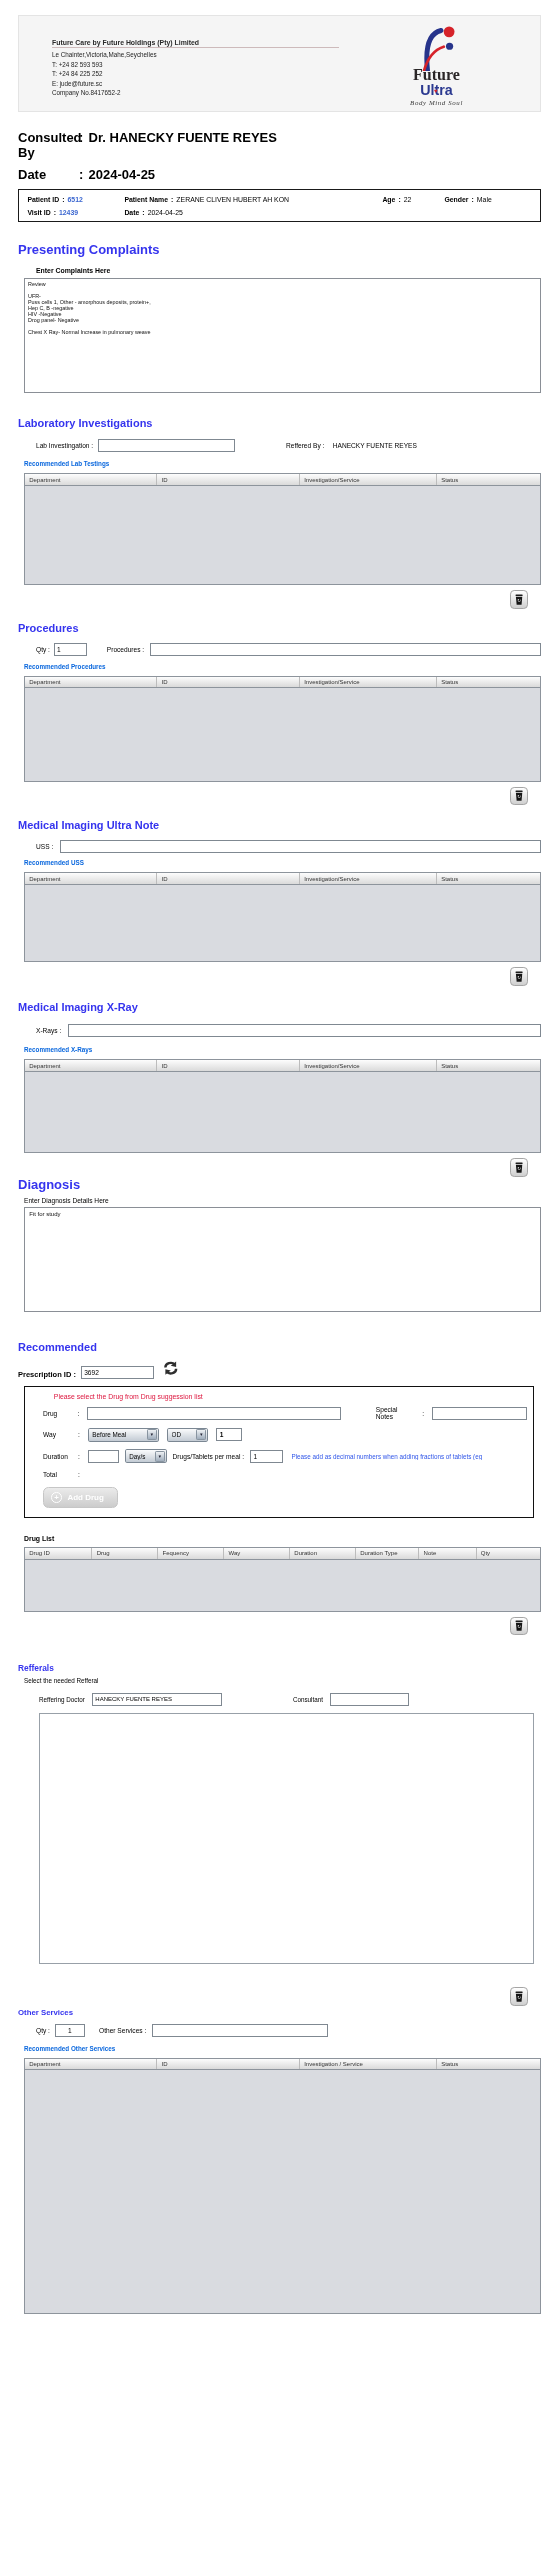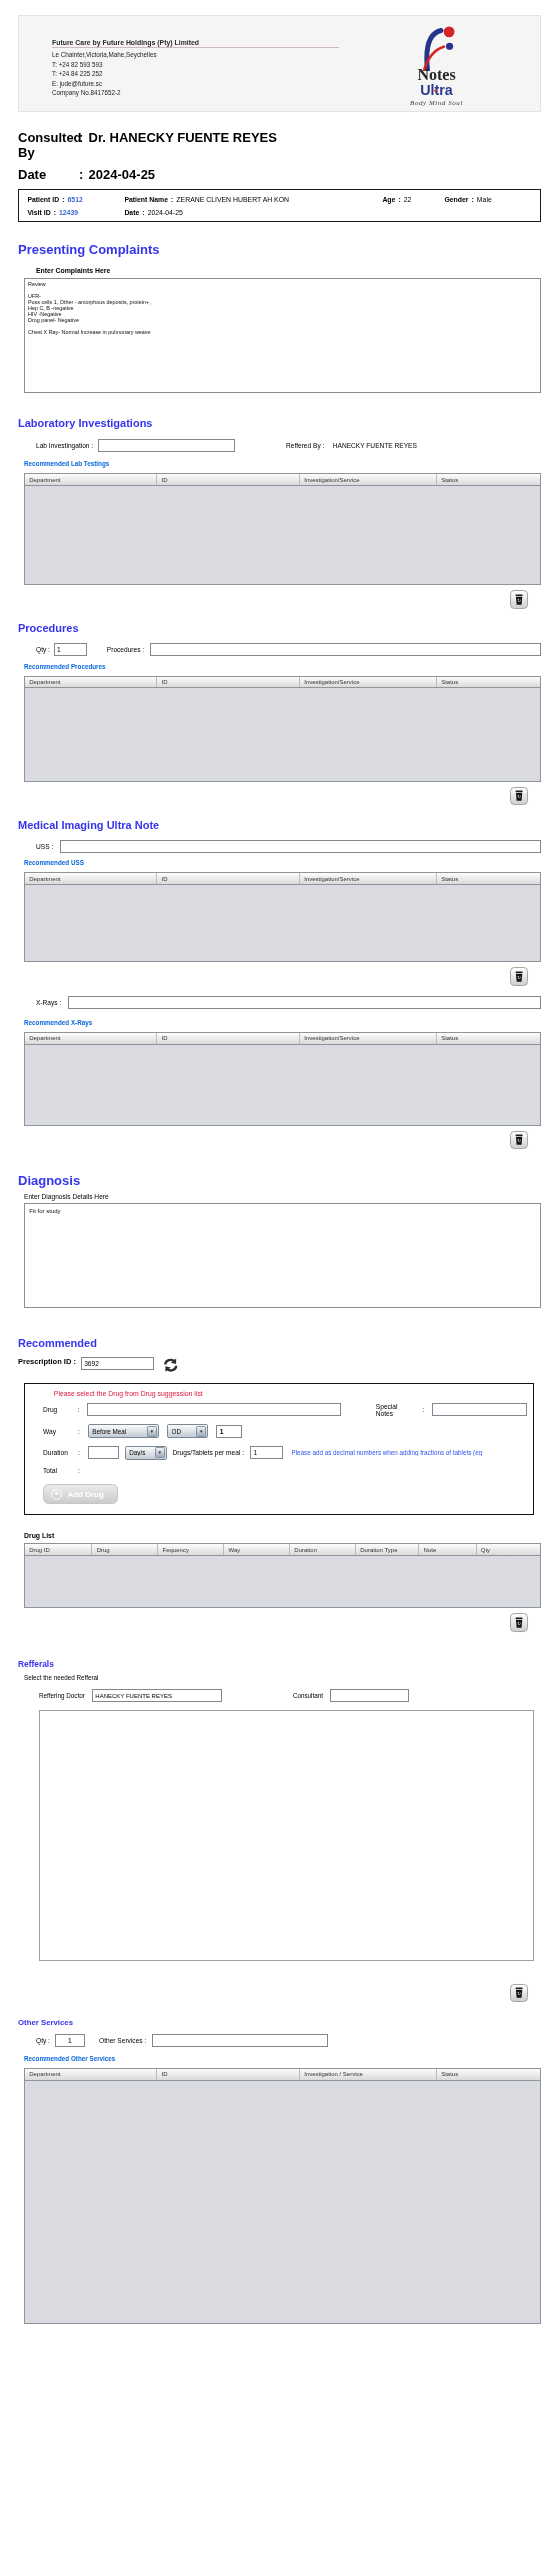--- a/index.html
+++ b/index.html
@@ -48,21 +48,21 @@
   .gbody{flex:1;background:#d9dbe0}
   .c1{width:25.7%}.c2{width:27.7%}.c3{width:26.6%}.c4{width:20%}
   .d1{width:13.1%}.d2{width:12.8%}.d3{width:12.8%}.d4{width:12.8%}.d5{width:12.8%}.d6{width:12.3%}.d7{width:11.1%}.d8{flex:1}
 
   .trash-row{display:flex;justify-content:flex-end;margin:4.8px 13px 0 0}
   .trash{width:18.5px;height:18.5px;border:1.2px solid #a5a5a5;border-radius:4.2px;background:linear-gradient(#ffffff,#cfcfcf);display:flex;align-items:center;justify-content:center;cursor:pointer}
 
   .frow{display:flex;align-items:center}
 
   
-  .rx-row{display:flex;align-items:flex-start;margin-top:8.4px}
+  .rx-row{display:flex;align-items:flex-end;margin-top:8.4px}
   .rx-lbl{font-size:7.5px;font-weight:bold}
   .refresh{width:19px;height:18px;border:none;background:transparent;margin-left:7.2px;cursor:pointer}
   .drugpanel{border:1.8px solid #111;margin:7.2px 7.2px 0 6px;padding:4.8px 6px 9.6px 18px}
   .warn{color:#dc143c;font-size:6.9px;margin:1.2px 0 6px 10.8px}
   .dp-row{display:flex;align-items:center;margin-bottom:7.8px}
   .dlabel{width:35px;font-size:6.6px}
   .dcolon{width:9.6px;font-size:6.6px}
   .combo{display:inline-flex;align-items:center;height:13.7px;border:0.6px solid #7b8793;border-radius:1.8px;background:linear-gradient(#fafbfc,#c3cbd4);font-size:6.3px;padding-left:3.6px;cursor:pointer}
   .combo .cval{flex:1;overflow:hidden;white-space:nowrap}
   .combo .arrow{width:10.2px;height:11.4px;margin:0 0.6px 0 2.4px;border:0.6px solid #8894a0;border-radius:1.2px;background:linear-gradient(#eef1f4,#9fadbc);font-size:4.2px;display:flex;align-items:center;justify-content:center;color:#223}
@@ -88,21 +88,21 @@
         <div>Company No.8417652-2</div>
       </div>
     </div>
     <div class="logo">
       <svg width="51" height="51" viewBox="0 0 100 100">
         <path d="M30 98 C 25 52 30 17 60 10" fill="none" stroke="#27348b" stroke-width="11" stroke-linecap="round"></path>
         <circle cx="78" cy="13" r="12" fill="#d6232a"></circle>
         <path d="M22 100 C 31 68 47 52 66 46" fill="none" stroke="#d6232a" stroke-width="6" stroke-linecap="round"></path>
         <circle cx="79" cy="45" r="8" fill="#27348b"></circle>
       </svg>
-      <div class="logo-word1">Notes</div>
+      <div class="logo-word1">Future</div>
       <div class="logo-word2">
         <span>Ultra</span>
         <span class="logo-heart">♥</span>
       </div>
       <div class="logo-tag">Body Mind Soul</div>
     </div>
   </div>
 
   <div class="consult">
     <div class="row">
@@ -247,20 +247,21 @@
         <svg width="10.2" height="11.4" viewBox="0 0 17 19">
           <rect x="2.4" y="0.8" width="12.2" height="2.6" rx="1.2" fill="#1c1c1c"></rect>
           <path d="M3.2 4.6 L13.8 4.6 L12.6 18 L4.4 18 Z" fill="#151515"></path>
           <text x="8.5" y="13.5" font-size="7.5" fill="#e8e8e8" text-anchor="middle">↻</text>
         </svg>
       </button>
     </div>
   </div>
 
   <div>
+    <div class="sec-title t17" style="margin-top:15.5px">Medical Imaging X-Ray</div>
     <div class="frow indent" style="margin-top:10.8px">
       <span class="lbl">X-Rays :</span>
       <input class="inp" style="flex: 1 1 0%; margin-left: 7.2px;" value="">
     </div>
     <div class="rec-link tindent" style="margin-top:9.6px">Recommended X-Rays</div>
     <div class="gtable" style="height:94px;margin-top:6px">
       <div class="ghead">
         <div class="gh c1">Department</div>
         <div class="gh c2">ID</div>
         <div class="gh c3">Investigation/Service</div>
@@ -273,21 +274,21 @@
         <svg width="10.2" height="11.4" viewBox="0 0 17 19">
           <rect x="2.4" y="0.8" width="12.2" height="2.6" rx="1.2" fill="#1c1c1c"></rect>
           <path d="M3.2 4.6 L13.8 4.6 L12.6 18 L4.4 18 Z" fill="#151515"></path>
           <text x="8.5" y="13.5" font-size="7.5" fill="#e8e8e8" text-anchor="middle">↻</text>
         </svg>
       </button>
     </div>
   </div>
 
   <div>
-    <div class="sec-title t19" style="margin-top:24px">Diagnosis</div>
+    <div class="sec-title t19" style="">Diagnosis</div>
     <div class="lbl tindent" style="margin-top:4.8px">Enter Diagnosis Details Here</div>
     <textarea class="ta tindent" style="height: 105px; width: calc(100% - 6px); font-size: 6px; margin-top: 3px; padding: 3.6px 4.2px;">Fit for study</textarea>
   </div>
 
   <div>
     <div class="sec-title t15" style="margin-top:29px">Recommended</div>
     <div class="rx-row">
       <span class="rx-lbl">Prescription ID :</span>
       <input class="inp" style="width: 73px; margin-left: 4.8px;" value="3692">
       <button class="refresh">
@@ -392,21 +393,21 @@
         <svg width="10.2" height="11.4" viewBox="0 0 17 19">
           <rect x="2.4" y="0.8" width="12.2" height="2.6" rx="1.2" fill="#1c1c1c"></rect>
           <path d="M3.2 4.6 L13.8 4.6 L12.6 18 L4.4 18 Z" fill="#151515"></path>
           <text x="8.5" y="13.5" font-size="7.5" fill="#e8e8e8" text-anchor="middle">↻</text>
         </svg>
       </button>
     </div>
   </div>
 
   <div>
-    <div class="sec-title t13" style="margin-top:16px">Other Services</div>
+    <div class="sec-title t13" style="margin-top:2px">Other Services</div>
     <div class="frow indent" style="margin-top:7.2px">
       <span class="lbl">Qty :</span>
       <input class="inp" style="width: 30px; margin-left: 4.8px; text-align: center;" value="1">
       <span class="lbl" style="margin-left:14.3px">Other Services :</span>
       <input class="inp" style="width: 176px; margin-left: 6px;" value="">
     </div>
     <div class="rec-link tindent" style="margin-top:7.8px">Recommended Other Services</div>
     <div class="gtable" style="height:256px;margin-top:6px">
       <div class="ghead">
         <div class="gh c1">Department</div>

